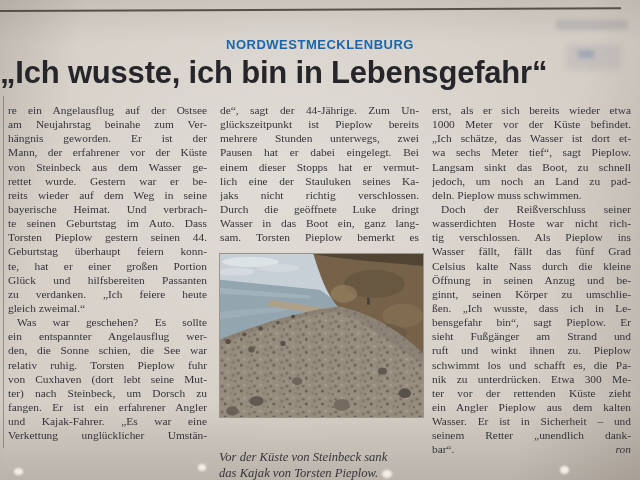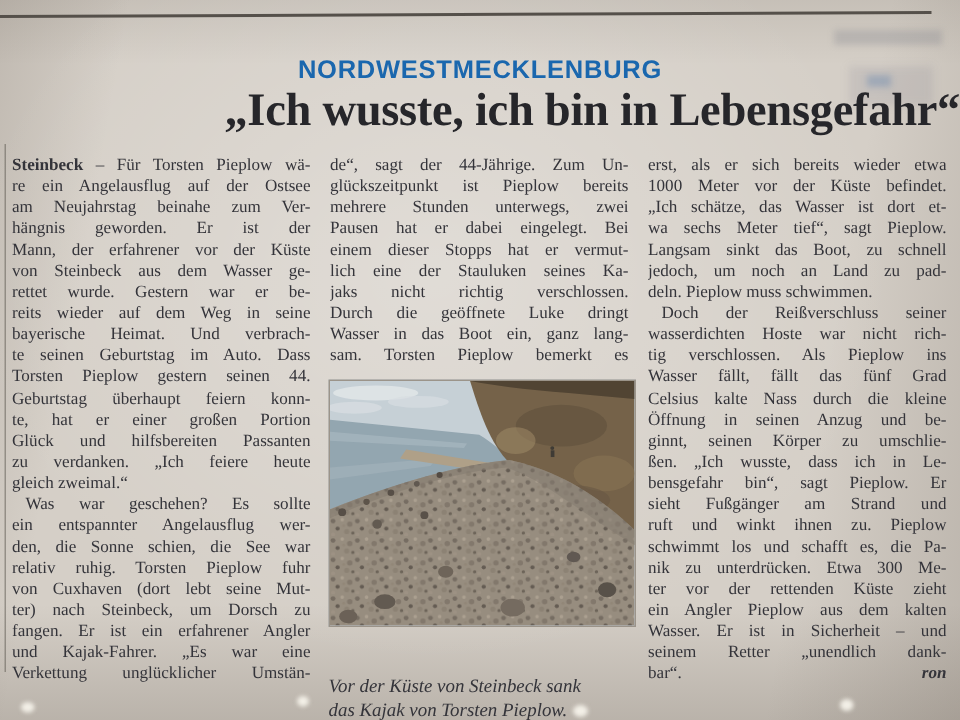--- a/index.html
+++ b/index.html
@@ -22,35 +22,35 @@
   .ghost.g1{right:12px;top:20px;width:72px;height:10px;background:rgba(95,98,115,0.20);filter:blur(2px);}
   .ghost.g2{right:18px;top:44px;width:56px;height:26px;background:rgba(98,102,122,0.13);filter:blur(3px);}
   .ghost.g3{right:46px;top:50px;width:16px;height:8px;background:rgba(45,95,165,0.25);filter:blur(2px);}
   .speck{position:absolute;border-radius:50%;background:rgba(246,242,234,0.95);filter:blur(1.3px);}
   .s1{left:14px;top:468px;width:9px;height:7px;}
   .s2{left:198px;top:464px;width:8px;height:7px;}
   .s3{left:382px;top:470px;width:10px;height:8px;}
   .s4{left:560px;top:466px;width:9px;height:8px;}
   .kicker{
     position:absolute;top:37px;left:0;width:640px;text-align:center;
-    font-family:"Liberation Sans",sans-serif;font-weight:700;font-size:17px;
+    font-family:"Liberation Sans",sans-serif;font-weight:700;font-size:13px;
     letter-spacing:0.5px;color:var(--accent,#1a67ae);
   }
   .headline{
-    position:absolute;top:56px;left:0;width:640px;text-align:right;
-    font-family:Liberation Serif, serif;font-weight:700;font-size:31px;line-height:34px;
+    position:absolute;top:56px;left:0;width:640px;text-align:left;
+    font-family:Liberation Sans, sans-serif;font-weight:700;font-size:31px;line-height:34px;
     color:var(--headline-ink,#26262a);letter-spacing:-0.2px;
   }
   .cols{position:absolute;top:103px;left:8px;width:624px;display:flex;gap:13px;}
   .col{width:199px;font-size:11.4px;line-height:14.15px;color:var(--ink,#34343a);}
   .tl{text-align:justify;text-align-last:justify;height:14.15px;overflow:hidden;}
   .tl.end{text-align-last:auto;}
   .tl.ind{text-indent:9px;}
   .tl b{font-weight:700;}
-  .credit{float:right;font-style:italic;font-weight:700;margin-left:41px;}
+  .credit{float:right;font-style:italic;font-weight:400;margin-left:41px;}
   .photo{
     position:absolute;left:219px;top:253px;width:205px;height:165px;
     border:1px solid #9b948a;box-sizing:border-box;background:#c6d2da;
   }
   .photo svg{display:block;width:100%;height:100%;}
   .caption{
     position:absolute;left:219px;top:423px;width:210px;
     font-style:italic;font-size:12.6px;line-height:15.5px;color:var(--ink,#34343a);margin-top:27px;
   }
 </style>
@@ -63,21 +63,20 @@
   <div class="crease"></div>
   <div class="ghost g1"></div>
   <div class="ghost g2"></div>
   <div class="ghost g3"></div>
 
   <div class="kicker">NORDWESTMECKLENBURG</div>
   <div class="headline">„Ich wusste, ich bin in Lebensgefahr“</div>
 
   <div class="cols">
     <div class="col">
-        <div class="tl"><b>Steinbeck</b> – Für Torsten Pieplow wä-</div>
         <div class="tl">re ein Angelausflug auf der Ostsee</div>
         <div class="tl">am Neujahrstag beinahe zum Ver-</div>
         <div class="tl">hängnis geworden. Er ist der</div>
         <div class="tl">Mann, der erfahrener vor der Küste</div>
         <div class="tl">von Steinbeck aus dem Wasser ge-</div>
         <div class="tl">rettet wurde. Gestern war er be-</div>
         <div class="tl">reits wieder auf dem Weg in seine</div>
         <div class="tl">bayerische Heimat. Und verbrach-</div>
         <div class="tl">te seinen Geburtstag im Auto. Dass</div>
         <div class="tl">Torsten Pieplow gestern seinen 44.</div>

